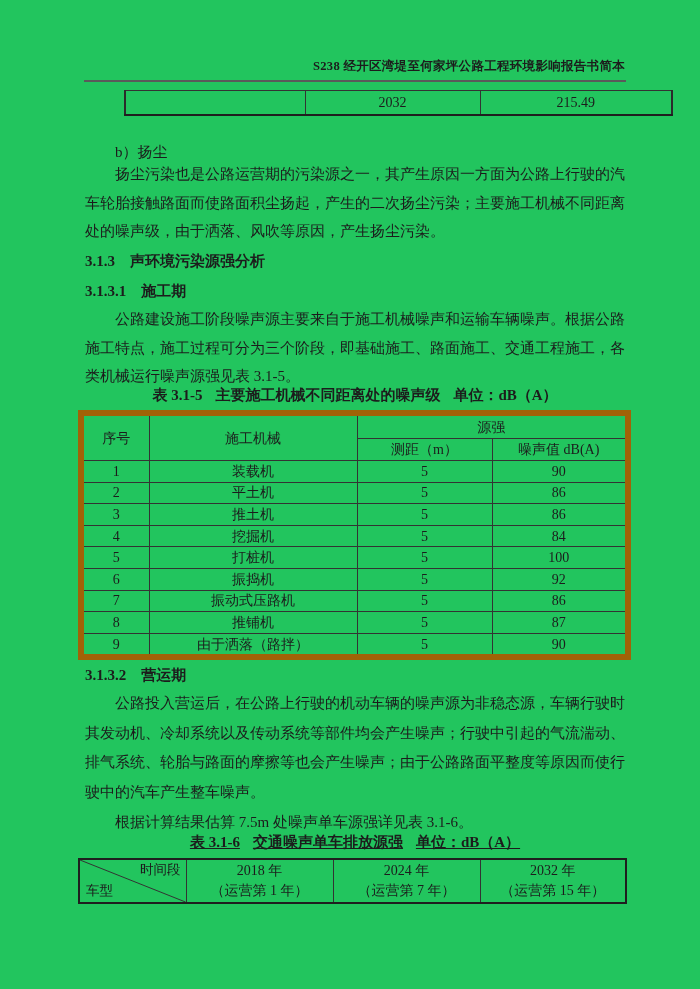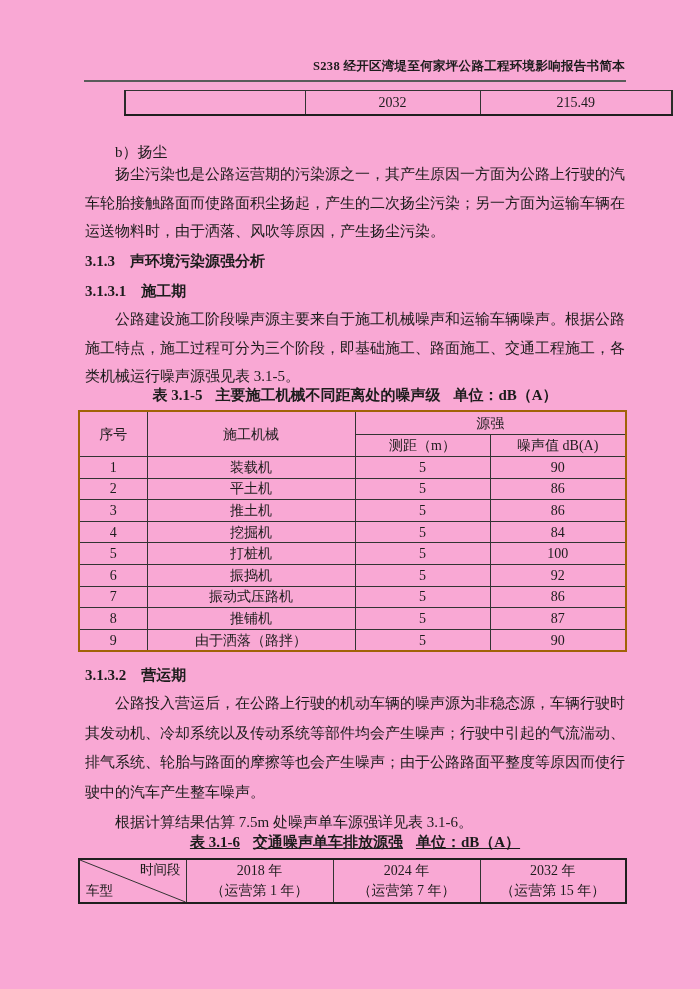--- a/index.html
+++ b/index.html
@@ -1,16 +1,16 @@
 <!DOCTYPE html>
 <html><head>
 <meta charset="utf-8">
 <style>
   html,body{margin:0;padding:0;background:#ffffff;}
-  .page{position:relative;width:700px;height:989px;background:#f9a8d4;overflow:hidden;
+  .page{position:relative;width:700px;height:989px;background:#22c55e;overflow:hidden;
         font-family:"Liberation Serif","DejaVu Serif",serif;color:#1c1c1c;}
   .header-text{position:absolute;top:58px;right:75px;font-size:12.5px;font-weight:bold;
         letter-spacing:0.3px;line-height:16px;}
   .header-rule{position:absolute;top:80px;left:84px;right:74px;height:2px;background:#5a5a5a;}
   .content{position:absolute;left:85px;top:90px;width:540px;}
   .abs{position:absolute;}
   table{border-collapse:collapse;table-layout:fixed;}
   td,th{padding:0;text-align:center;vertical-align:middle;font-weight:normal;
         font-size:14px;line-height:17px;overflow:hidden;}
   .frag-table{left:-7px;top:0;width:547px;border-left:2px solid #2b2b2b;
@@ -20,21 +20,21 @@
   .para{left:0;top:0;width:540px;font-size:15px;line-height:28.5px;text-align:justify;
         text-indent:2em;margin:0;}
   .dust-para{top:70px;}
   .h-sec{left:0;font-size:15px;font-weight:bold;line-height:28px;white-space:pre;}
   .h-313{top:157px;}
   .h-3131{top:187px;}
   .para-constr{top:215px;}
   .caption{left:0;width:540px;text-align:center;font-weight:bold;font-size:15px;line-height:24px;}
   .caption .cap-title{margin:0 13px;}
   .cap5{top:293px;}
-  .t5{left:-7px;top:320px;width:547px;border:2px solid #a16207;padding-left:8px;}
+  .t5{left:-7px;top:320px;width:547px;border:6px solid #a16207;padding-left:8px;}
   .t5 th,.t5 td{border:1px solid #333;}
   .t5 .hrow1 th{height:22px;}
   .t5 .hrow2 th{height:21px;}
   .t5 td{height:20.6px;}
   .h-3132{top:571px;}
   .para-oper{top:599px;line-height:29.5px;}
   .note-line{left:0;top:718px;width:540px;font-size:15px;line-height:28px;text-indent:2em;white-space:pre;}
   .cap6{top:740px;text-decoration:underline;}
   .t6{left:-7px;top:768px;width:547px;border:2px solid #1f1f1f;}
   .t6 td{border:1px solid #333;height:42px;}
@@ -66,21 +66,21 @@
           <tr>
         <td></td>
         <td>2032</td>
         <td>215.49</td>
       </tr>
     </tbody>
       </table>
 
     <div class="b-heading abs">b）扬尘</div>
 
-    <p class="para dust-para abs">扬尘污染也是公路运营期的污染源之一，其产生原因一方面为公路上行驶的汽车轮胎接触路面而使路面积尘扬起，产生的二次扬尘污染；另一方面为运输车辆在运送物料时，由于洒落、风吹等原因，产生扬尘污染。</p>
+    <p class="para dust-para abs">扬尘污染也是公路运营期的污染源之一，其产生原因一方面为公路上行驶的汽车轮胎接触路面而使路面积尘扬起，产生的二次扬尘污染；主要施工机械不同距离处的噪声级，由于洒落、风吹等原因，产生扬尘污染。</p>
 
     <div class="h-sec h-313 abs">3.1.3　声环境污染源强分析</div>
     <div class="h-sec h-3131 abs">3.1.3.1　施工期</div>
 
     <p class="para para-constr abs">公路建设施工阶段噪声源主要来自于施工机械噪声和运输车辆噪声。根据公路施工特点，施工过程可分为三个阶段，即基础施工、路面施工、交通工程施工，各类机械运行噪声源强见表 3.1-5。</p>
 
     <div class="caption cap5 abs">
       <span class="cap-label">表 3.1-5</span><span class="cap-title">主要施工机械不同距离处的噪声级</span><span class="cap-unit">单位：dB（A）</span>
     </div>
 

